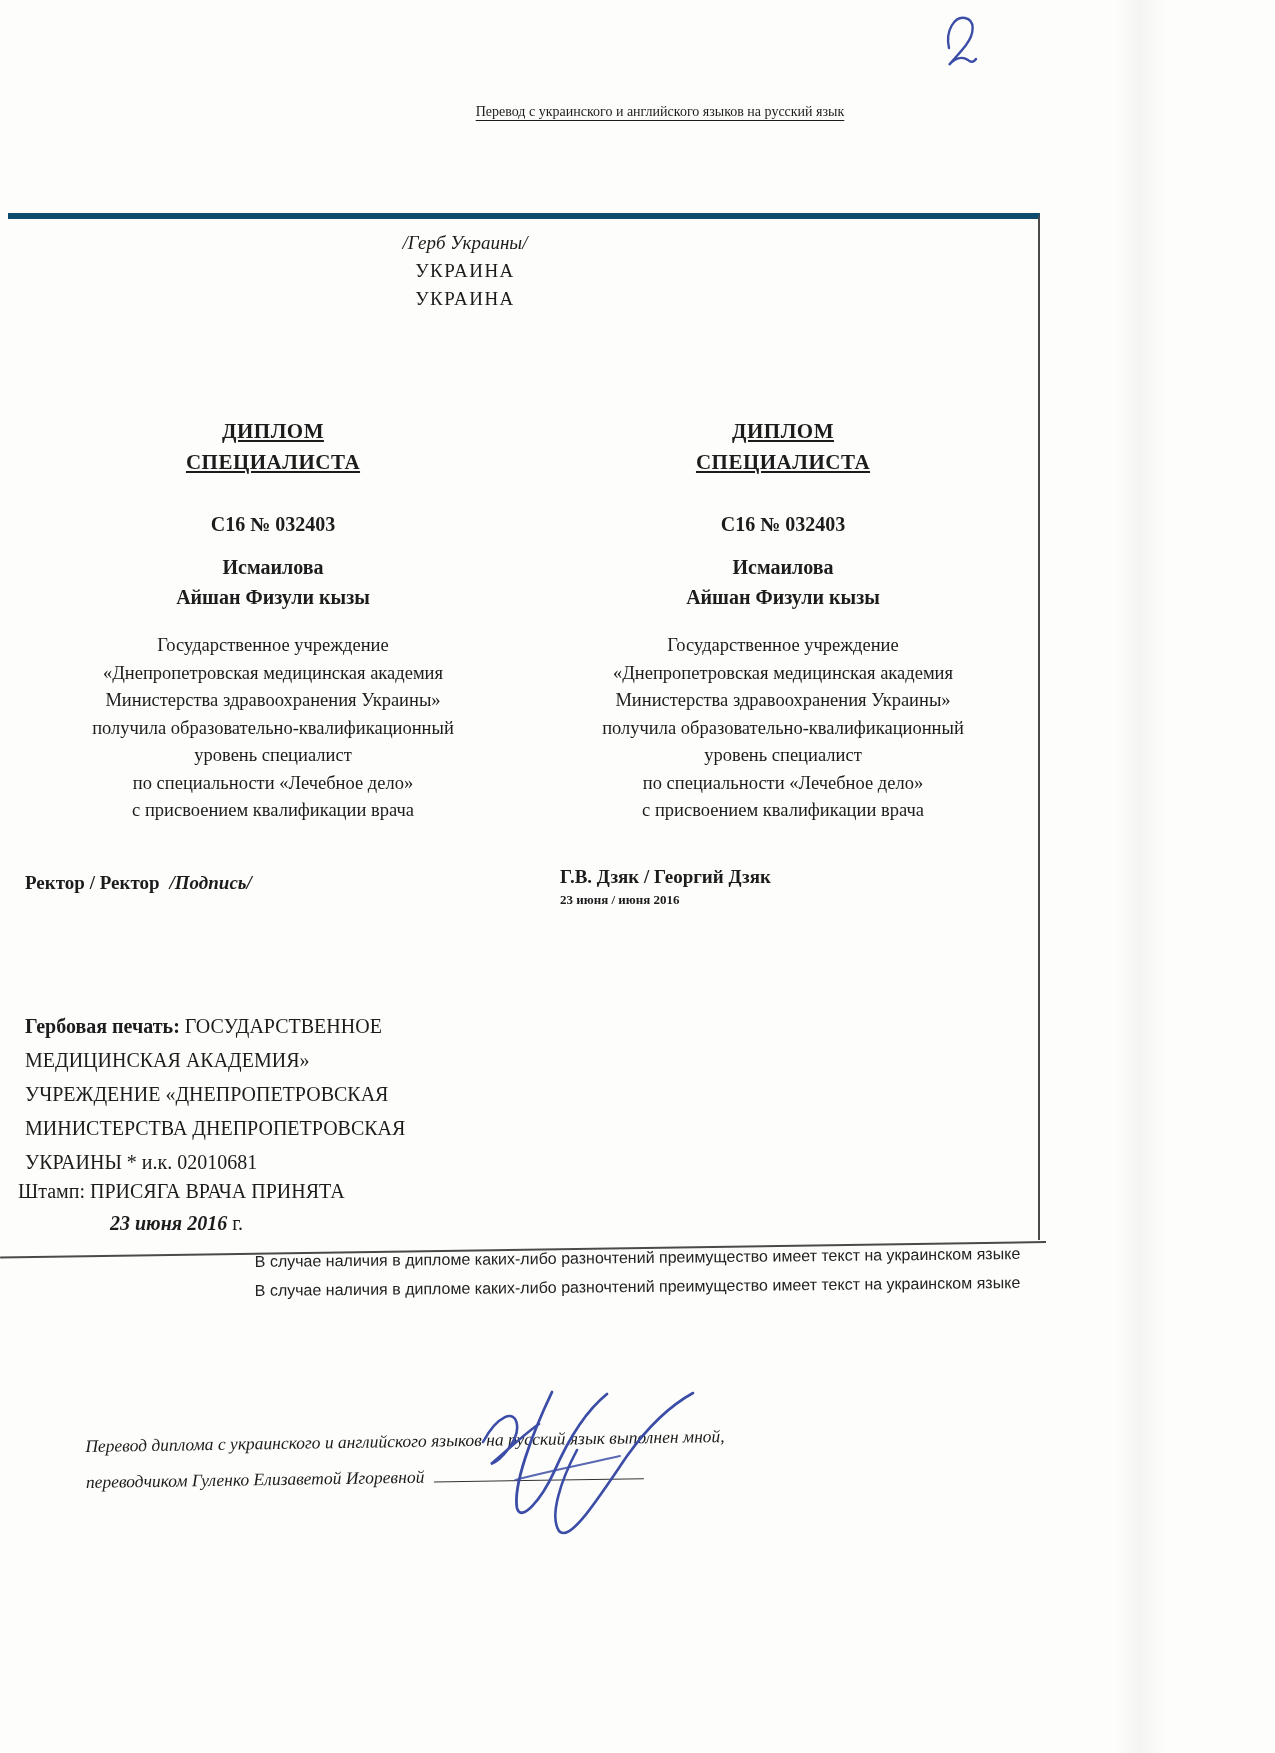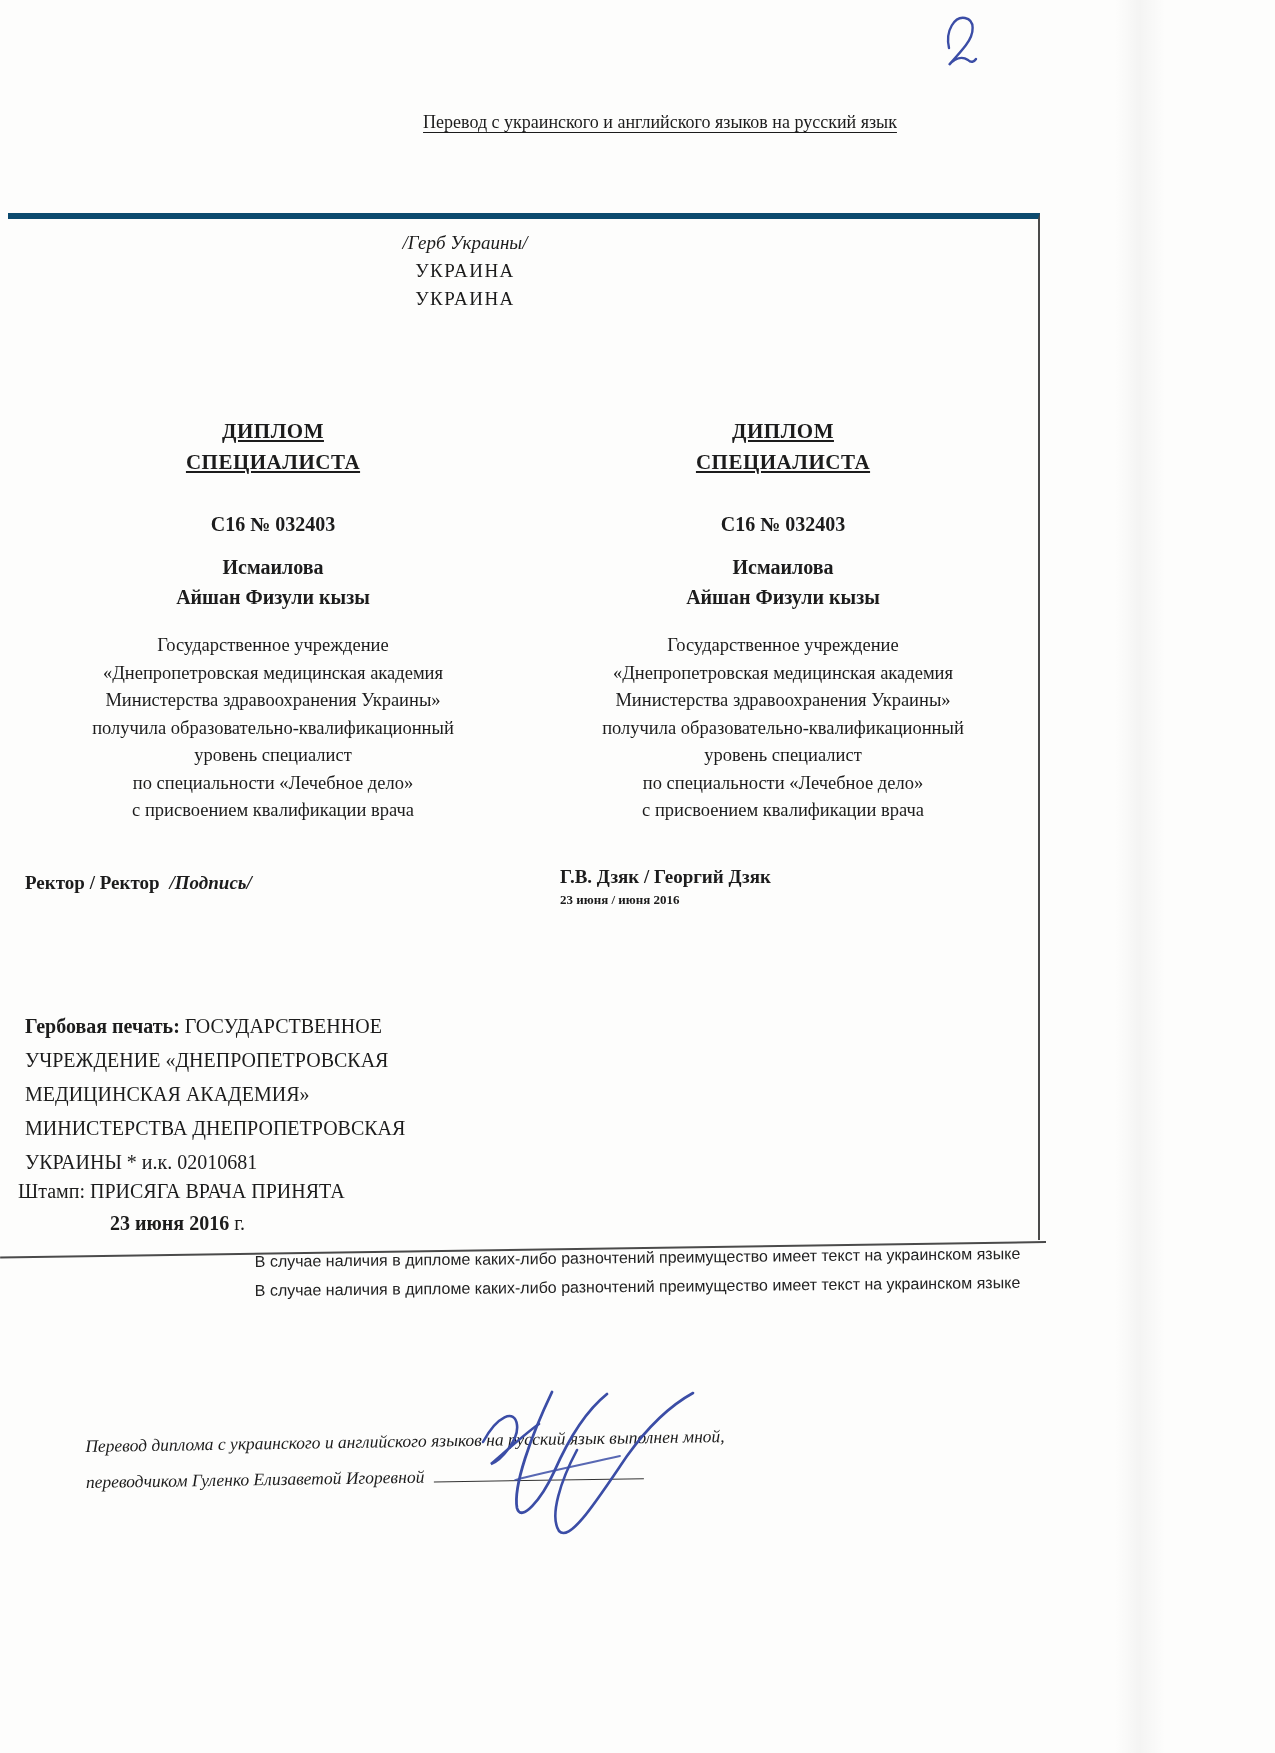--- a/index.html
+++ b/index.html
@@ -13,23 +13,23 @@
     color: #1c1c1c;
     font-family: "Liberation Serif", serif;
     overflow: hidden;
   }
   .scan-strip {
     position: absolute; right: 110px; top: 0; width: 50px; height: 100%;
     background: linear-gradient(90deg, rgba(0,0,0,0) 0%, rgba(0,0,0,0.035) 50%, rgba(0,0,0,0) 100%);
   }
   .handwritten-num { position: absolute; left: 938px; top: 10px; }
   .header-line {
-    position: absolute; left: 0; right: 0; top: 112px;
+    position: absolute; left: 0; right: 0; top: 104px;
     text-align: center; padding-left: 45px;
-    font-size: 18px; text-decoration: underline; text-underline-offset: 4px;
+    font-size: 14px; text-decoration: underline; text-underline-offset: 4px;
   }
   .diploma-box {
     position: absolute; left: 8px; top: 213px; width: 1032px; height: 1027px;
     border-top: 6px solid #0c4a6e;
     border-right: 2px solid #4a4a4a;
   }
   .box-bottom-line {
     position: absolute; left: 0; top: 1241px; width: 1046px; height: 2px;
     background: #4a4a4a; transform: rotate(-0.85deg); transform-origin: right center;
   }
@@ -49,21 +49,21 @@
   .col .body { font-size: 18.5px; line-height: 27.5px; margin-top: 20px; }
   .rector-line { position: absolute; left: 17px; top: 653px; font-size: 19px; font-weight: bold; }
   .rector-line .sig-note { font-style: italic; margin-left: 10px; margin-top: 45px; }
   .dzyak-line { position: absolute; left: 552px; top: 647px; font-size: 19px; font-weight: bold; }
   .date-line { position: absolute; left: 552px; top: 673px; font-size: 13px; font-weight: bold; }
   .seal-block { position: absolute; left: 17px; top: 790px; width: 430px; font-size: 20px; line-height: 34px; }
   .seal-block .lbl { font-weight: bold; }
   .stamp-block { position: absolute; left: 10px; top: 956px; font-size: 20px; line-height: 32px; }
   .stamp-block .lbl { font-weight: normal; }
   .stamp-block .stamp-date-row { margin-left: 92px; }
-  .stamp-block .stamp-date { font-weight: bold; }
+  .stamp-block .stamp-date { font-weight: bold; font-style: italic; }
   .disclaimer {
     position: absolute; left: 0; right: 0; text-align: center;
     font-family: "Liberation Sans", sans-serif; font-size: 16px; color: #222;
     transform: rotate(-0.6deg);
   }
   .disclaimer-1 { top: 1249px; }
   .disclaimer-2 { top: 1278px; }
   .translator {
     position: absolute; left: 85px; top: 1428px; width: 820px;
     font-style: italic; font-size: 17.5px; line-height: 36px;
@@ -143,22 +143,22 @@
     </div>
 
     <div class="dzyak-line">Г.В. Дзяк / Георгий Дзяк</div>
     <div class="date-line">23 июня / июня 2016</div>
 
     <div class="seal-block">
       <div>
         <span class="lbl">Гербовая печать:</span>
         <span>ГОСУДАРСТВЕННОЕ</span>
       </div>
+      <div>МЕДИЦИНСКАЯ АКАДЕМИЯ»</div>
       <div>УЧРЕЖДЕНИЕ «ДНЕПРОПЕТРОВСКАЯ</div>
-      <div>МЕДИЦИНСКАЯ АКАДЕМИЯ»</div>
       <div>МИНИСТЕРСТВА ДНЕПРОПЕТРОВСКАЯ</div>
       <div>УКРАИНЫ * и.к. 02010681</div>
     </div>
 
     <div class="stamp-block">
       <div>
         <span class="lbl">Штамп:</span>
         <span>ПРИСЯГА ВРАЧА ПРИНЯТА</span>
       </div>
       <div class="stamp-date-row">

